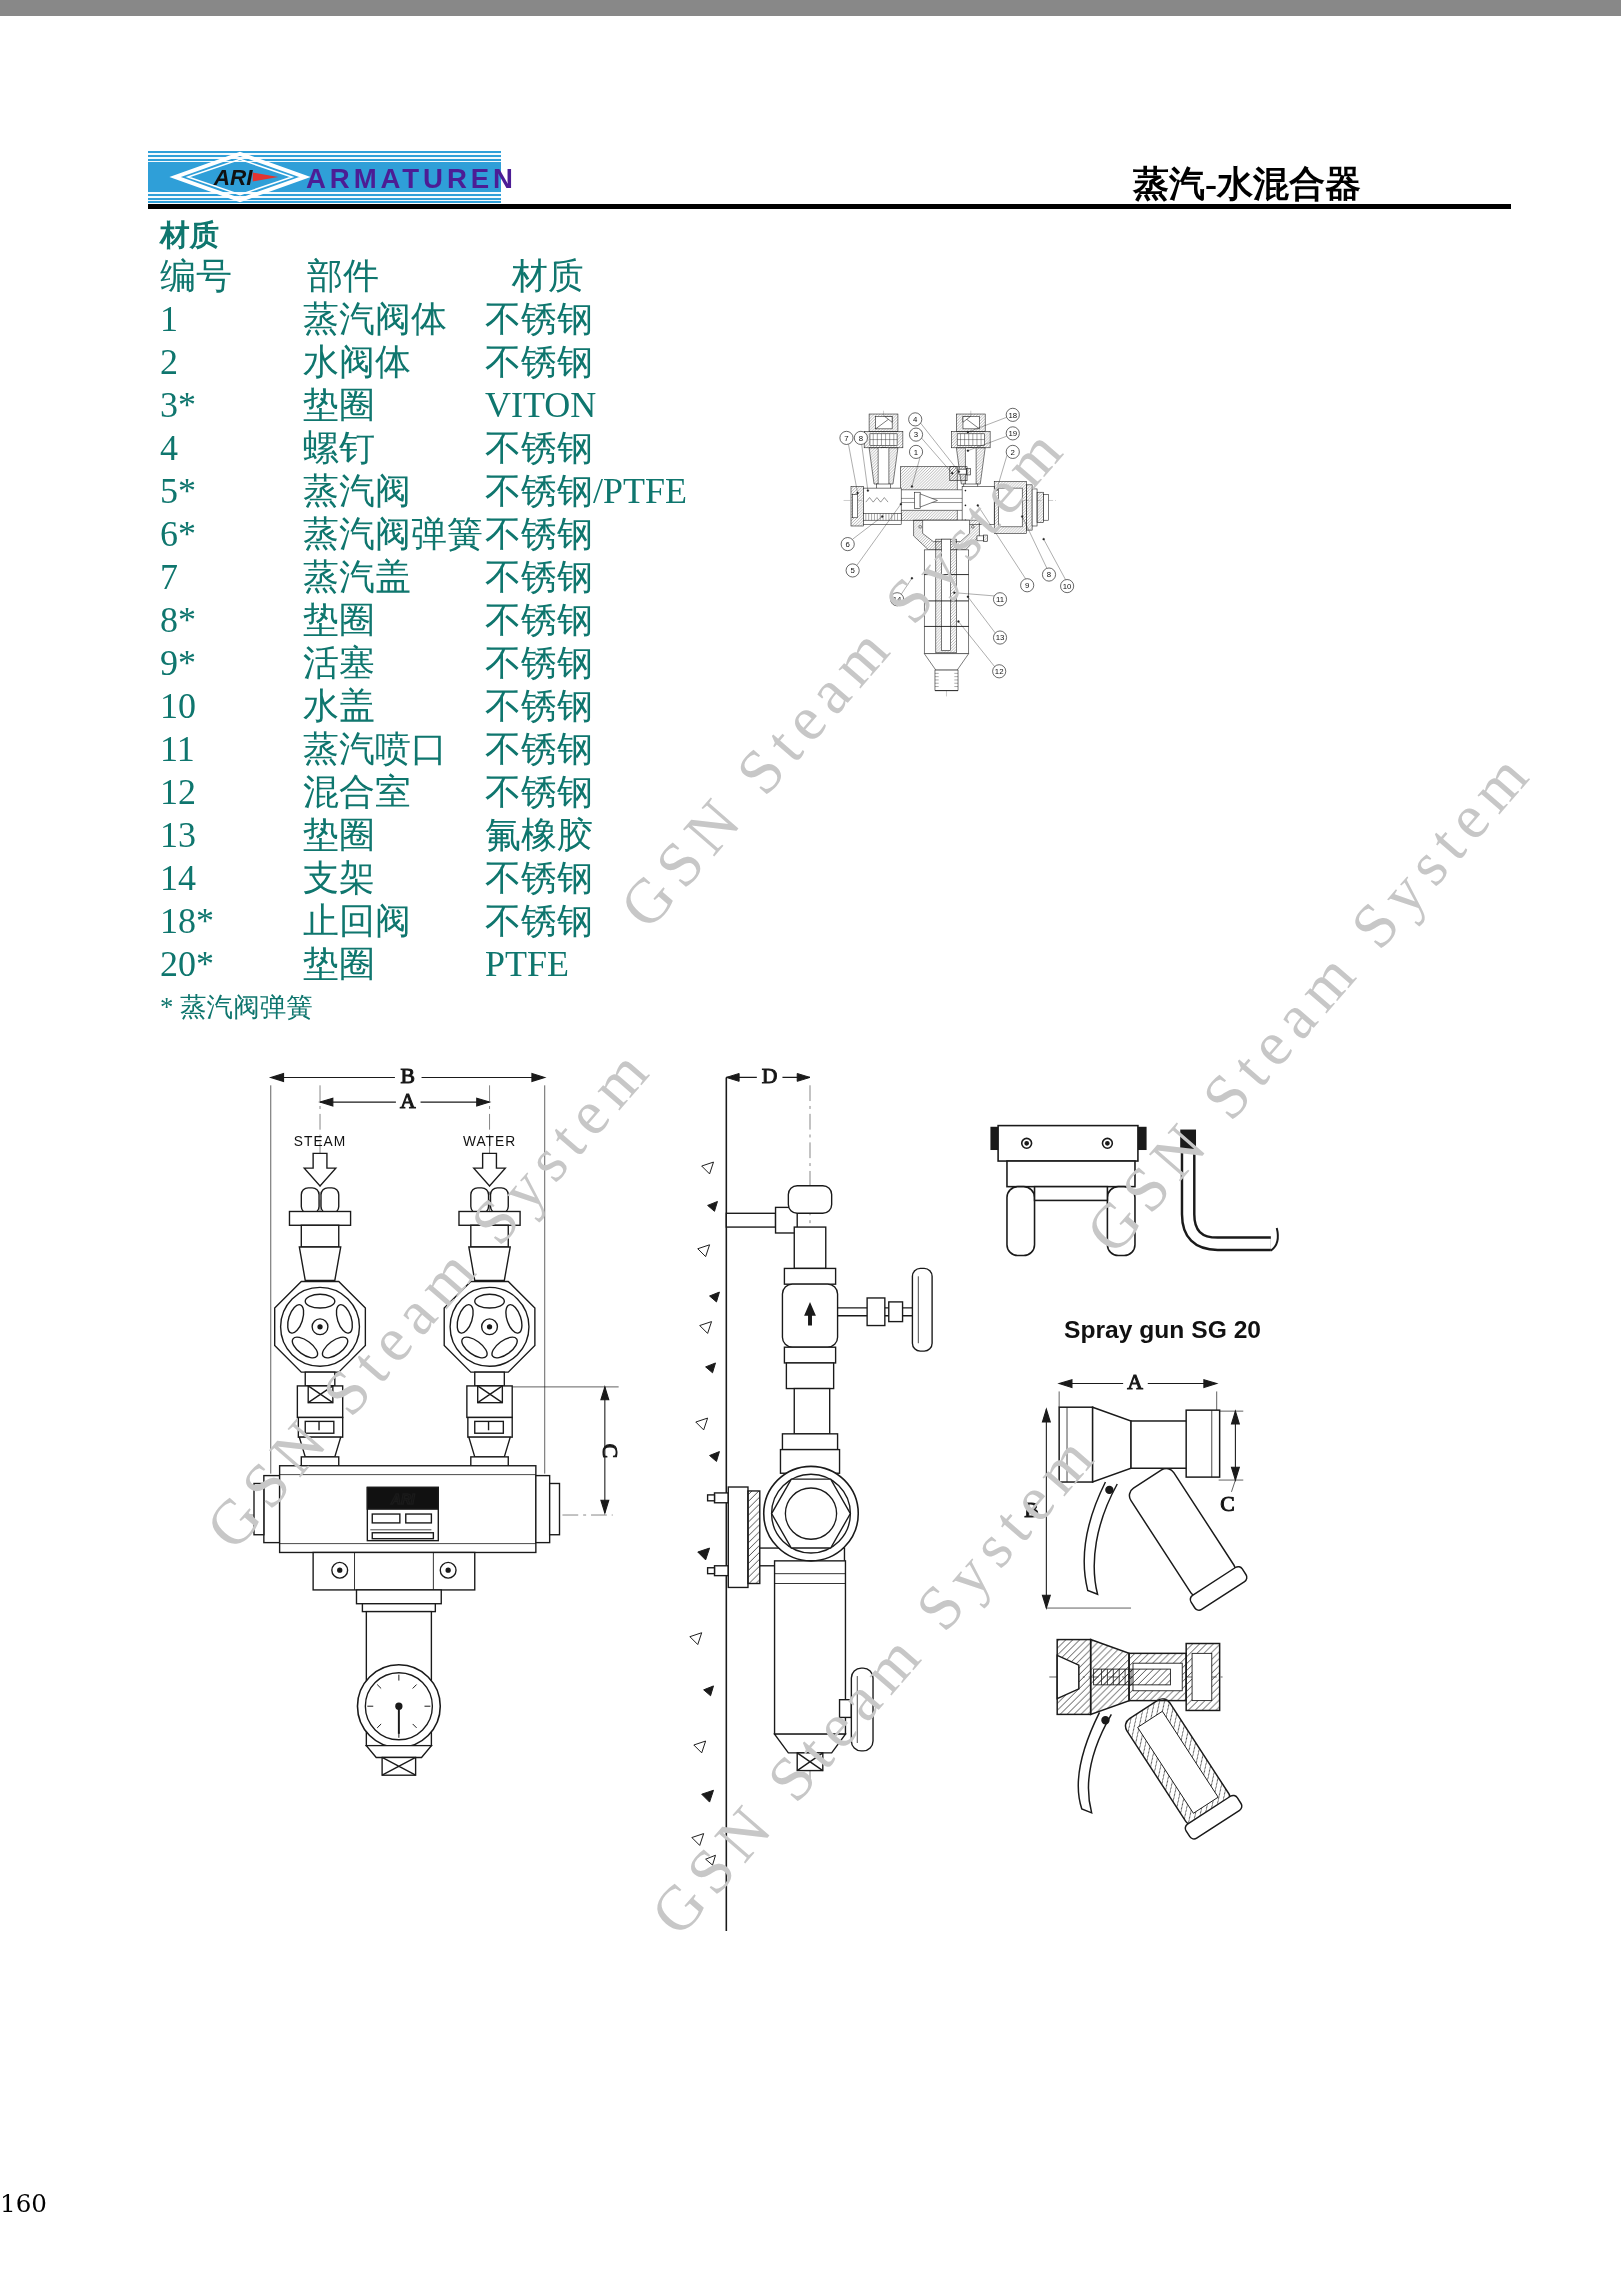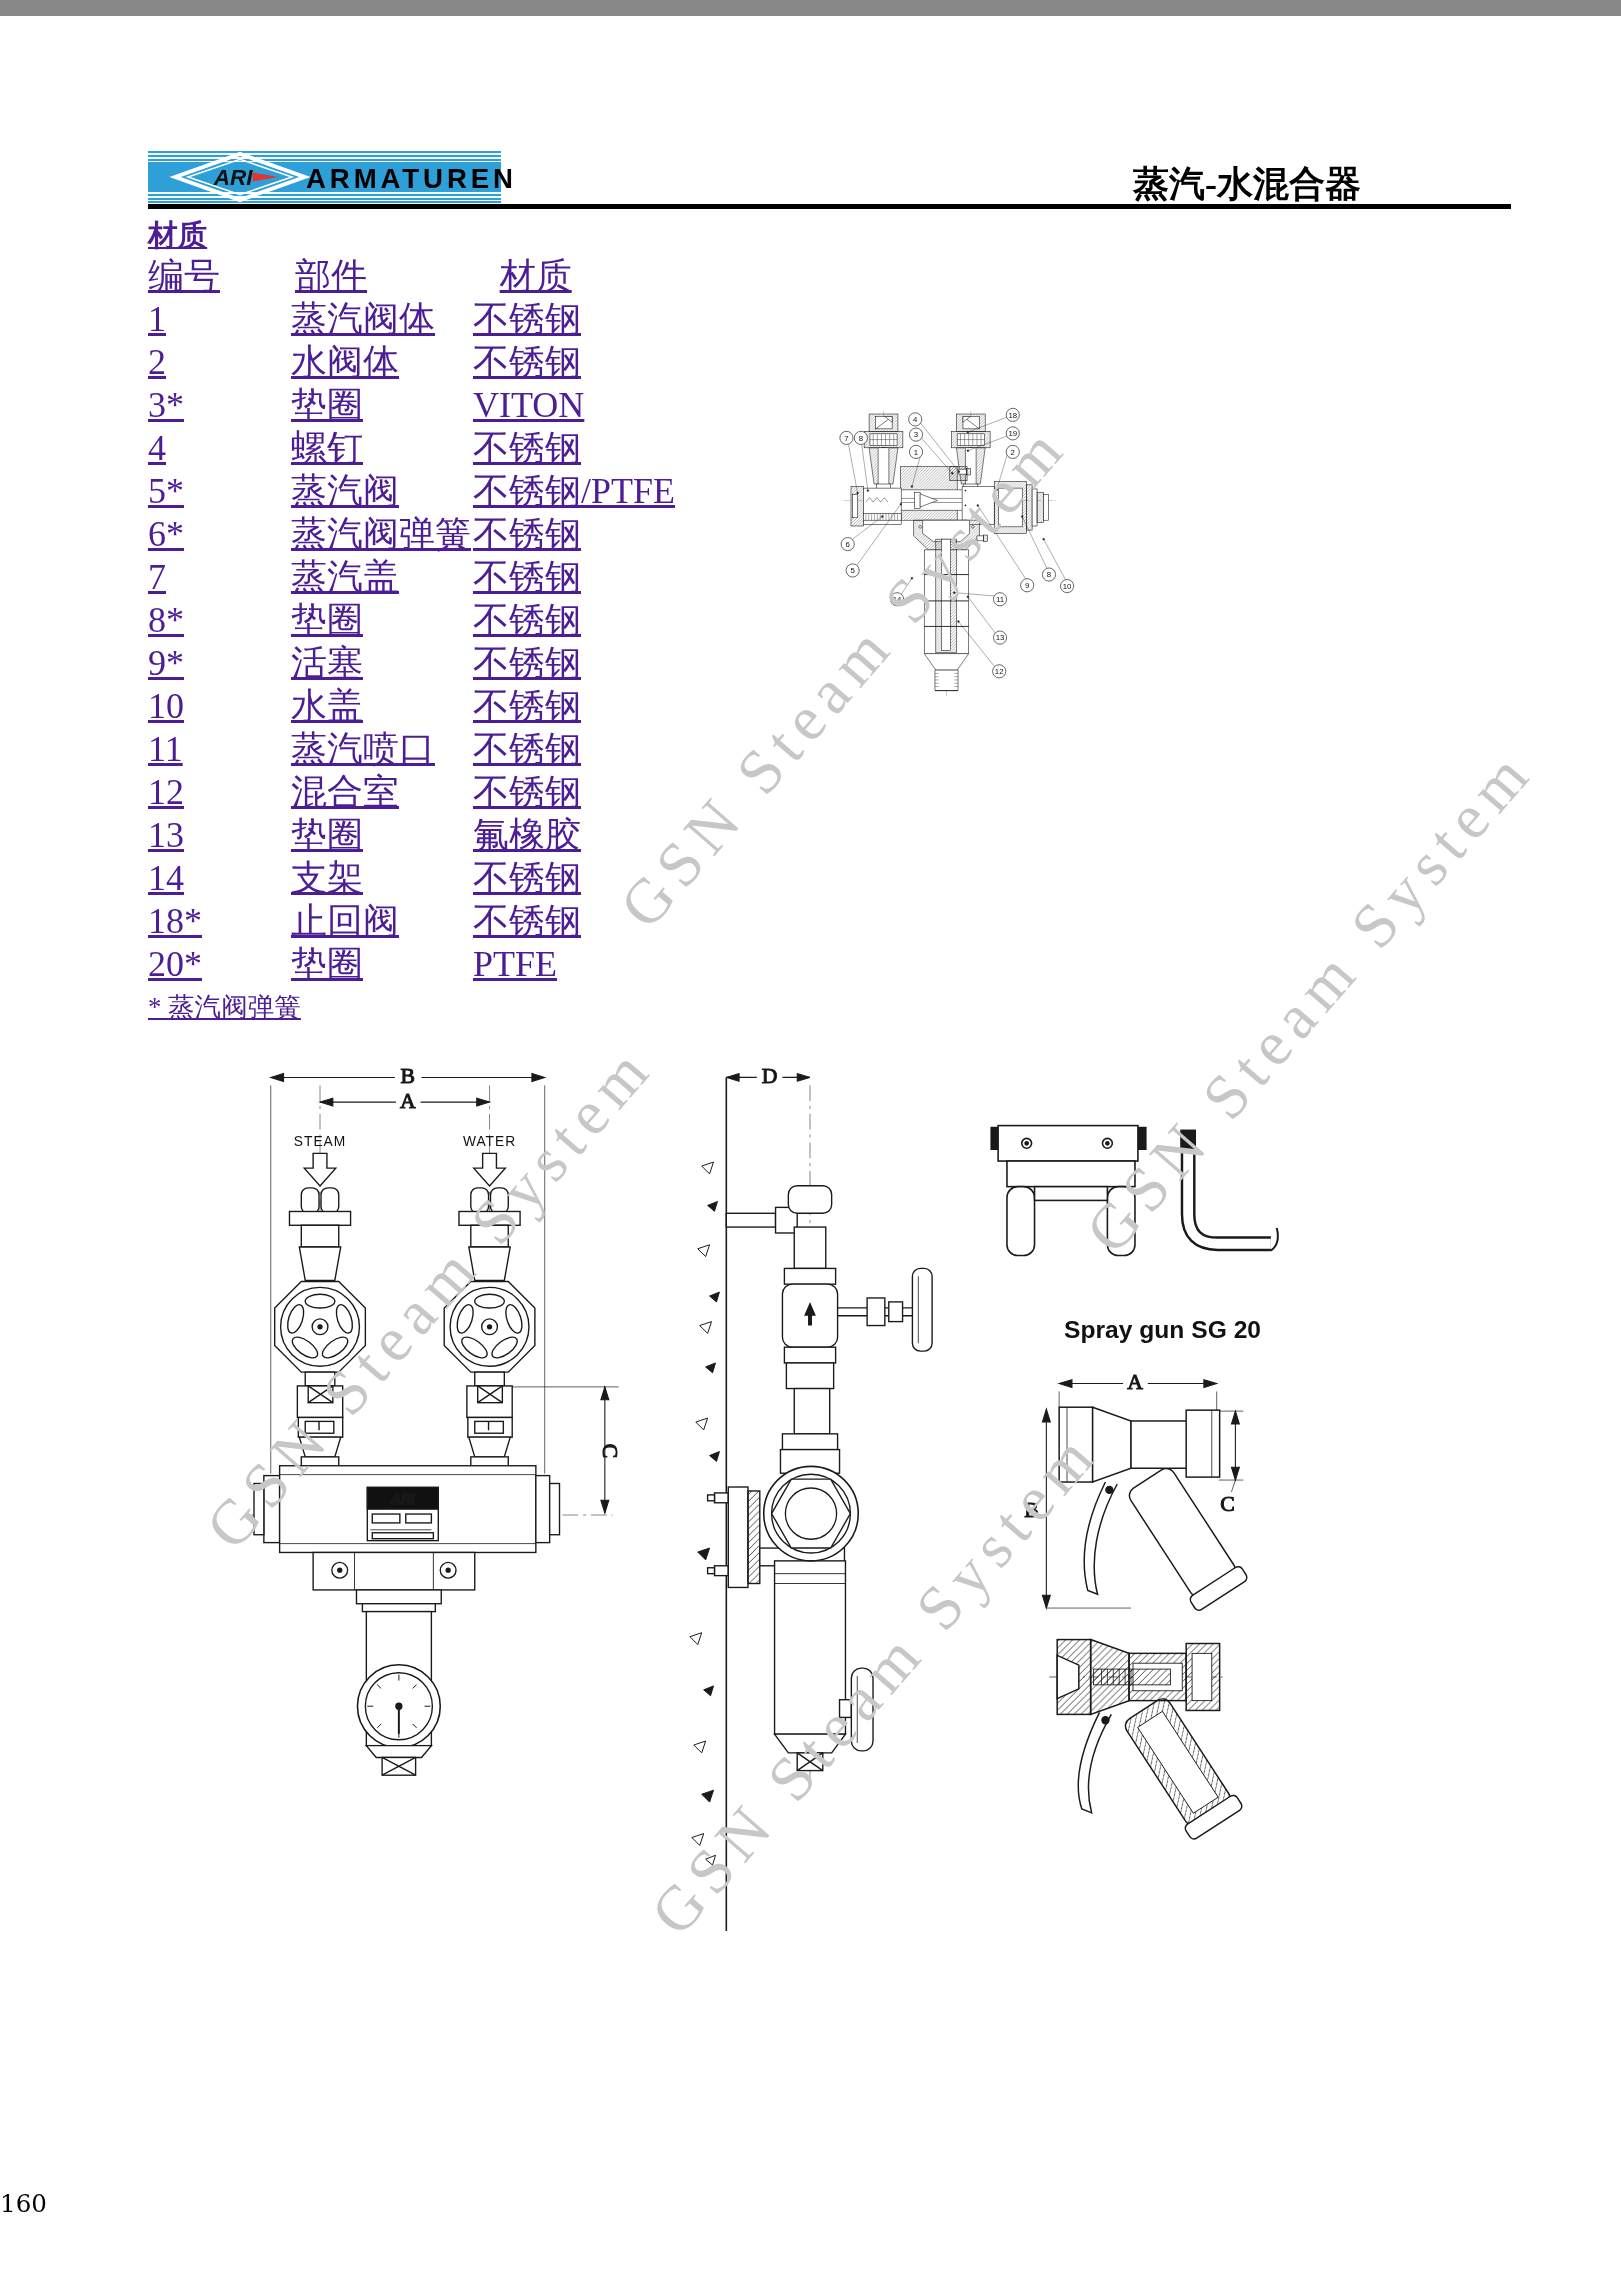--- a/index.html
+++ b/index.html
@@ -5,27 +5,27 @@
   html,body{margin:0;padding:0;background:#888;}
   .page{position:relative;width:1621px;height:2270px;background:#fff;
         font-family:"Liberation Sans",sans-serif;overflow:hidden;margin:16px auto;}
   .abs{position:absolute;}
   svg{overflow:visible;display:block;}
   
   .banner{left:148px;top:135px;width:353px;height:52px;background:#2f9fd8;}
   .stripes{left:0;right:0;height:8.9px;position:absolute;
      background:repeating-linear-gradient(to bottom,rgba(255,255,255,.95) 0 1.6px,rgba(255,255,255,0) 1.6px 4.1px);}
   .st-top{top:2px;} .st-bot{bottom:2px;}
-  .brandword{position:absolute;left:158px;top:11.8px;color:#000000;font-weight:800;
+  .brandword{position:absolute;left:158px;top:11.8px;color:#4c1d95;font-weight:800;
      font-size:27.6px;letter-spacing:3.9px;font-family:"Liberation Sans",sans-serif;}
   .pagetitle{left:985px;top:144px;width:524px;text-align:center;font-weight:700;
      font-size:36px;font-family:"Liberation Serif","DejaVu Serif",serif;color:#000;}
   .rule{left:148px;top:188px;width:1363px;height:4.9px;background:#000;}
   
-  .mat{left:148px;top:203px;width:591px;font-family:"Liberation Serif","DejaVu Serif",serif;color:#4c1d95;text-decoration:underline;}
+  .mat{left:160px;top:203px;width:591px;font-family:"Liberation Serif","DejaVu Serif",serif;color:#0f766e;}
   .mat-h{font-size:29.6px;font-weight:700;height:36px;line-height:33px;}
   .mrow{display:flex;height:43px;line-height:43px;font-size:36px;}
   .c1{width:143px;} .c2{width:182px;} .c3{width:246px;}
   .mhead .c2{padding-left:7.9px;} .mhead .c3{padding-left:27.6px;}
   .mfoot{font-size:26.6px;height:43px;line-height:43px;}
   
   .wm{position:absolute;transform:translate(-50%,-50%) rotate(-49deg);
      font-family:"Liberation Serif","DejaVu Serif",serif;font-size:63px;letter-spacing:8.9px;
      white-space:nowrap;color:#c7c7c7;z-index:6;pointer-events:none;}
   .drawing{z-index:2;}

